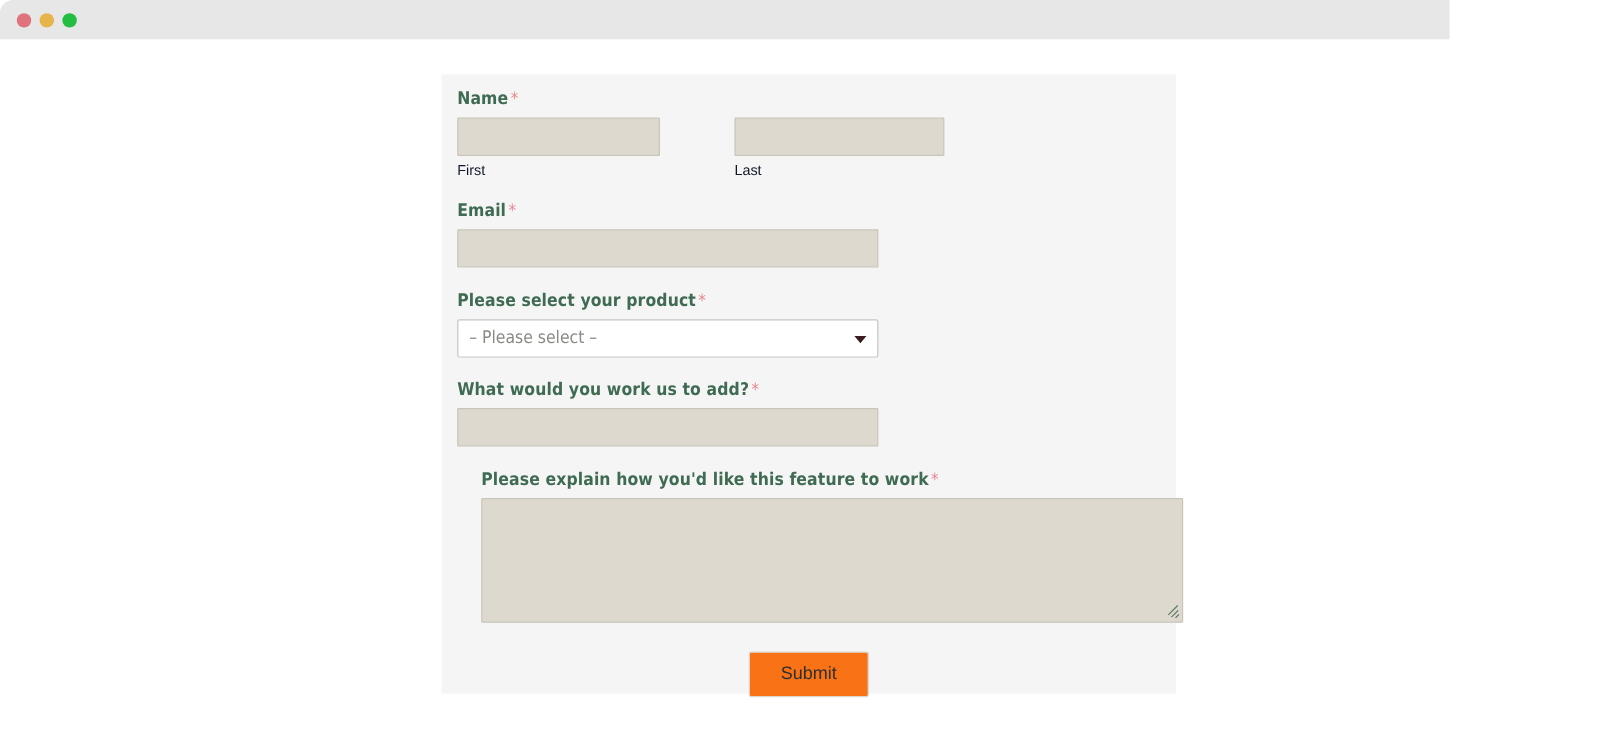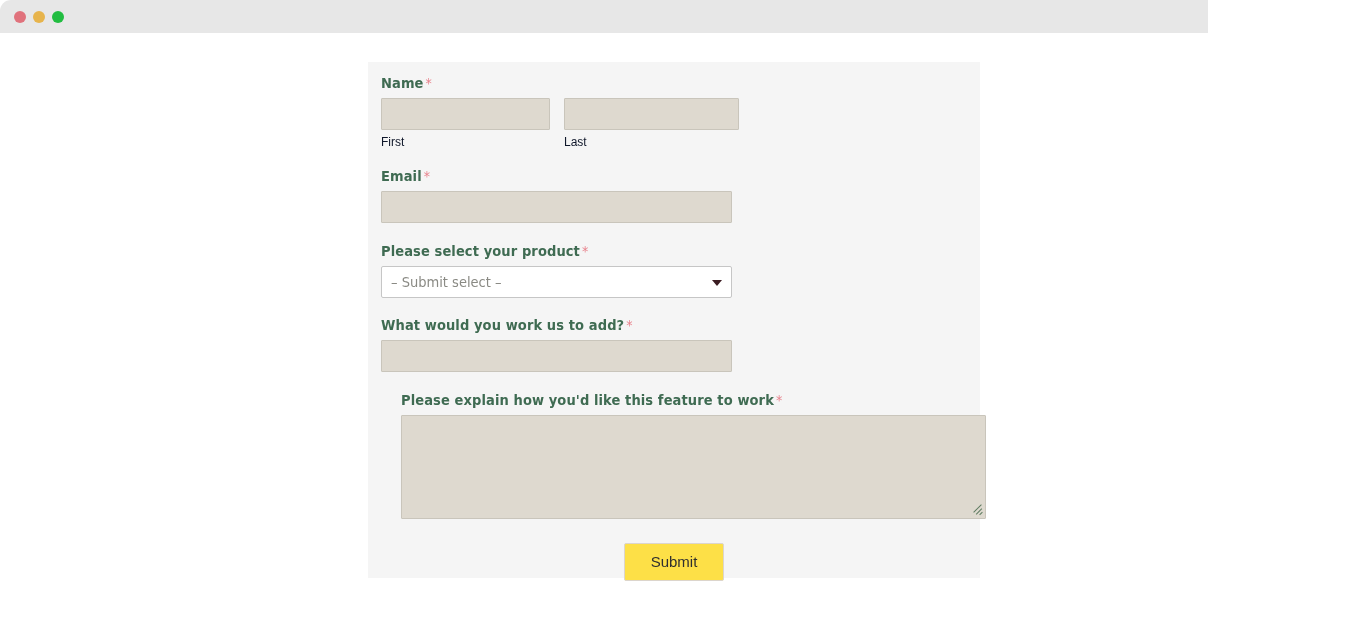--- a/index.html
+++ b/index.html
@@ -105,21 +105,21 @@
     font-size: 12px;
     color: #0f172a;
     margin-top: 6px;
     line-height: 13px;
   }
 
   
   #name-block { top: 13px; }
   #name-row { display: flex; }
   #name-first-col { width: 169px; margin-right: 14px; }
-  #name-last-col  { width: 175px; }
+  #name-last-col  { width: 175px; margin-left: 48px; }
   #name-first-col .text-input,
   #name-last-col .text-input { width: 100%; }
 
   
   #email-block { top: 106px; }
   #email-input { width: 351px; }
 
   
   #product-block { top: 181px; }
   .select-wrap {
@@ -256,21 +256,21 @@
         </div>
         <input class="text-input" id="email-input" type="text" placeholder="" style="">
       </div>
 
       <div class="field-block" id="product-block">
         <div class="field-label" style="color: rgb(63, 107, 82);">
           <span>Please select your product</span><span class="req" style="color: rgb(232, 130, 140);">*</span>
         </div>
         <div class="select-wrap">
           <div class="select-box">
-            <span class="select-value">– Submit select –</span>
+            <span class="select-value">– Please select –</span>
           </div>
           <span class="select-arrow"></span>
         </div>
       </div>
 
       <div class="field-block" id="feature-block">
         <div class="field-label" style="color: rgb(63, 107, 82);">
           <span>What would you work us to add?</span><span class="req" style="color: rgb(232, 130, 140);">*</span>
         </div>
         <input class="text-input" id="feature-input" type="text" placeholder="" style="">
@@ -284,18 +284,18 @@
           <textarea class="big-textarea" placeholder="" style=""></textarea>
           <span class="resize-grip">
             <i class="grip-1"></i>
               <i class="grip-2"></i>
               <i class="grip-3"></i>
           </span>
         </div>
       </div>
 
       <div id="submit-row">
-        <button id="submit-button" style="background: #fde047;">Submit</button>
+        <button id="submit-button" style="background: #f97316;">Submit</button>
       </div>
 
     </div>
   </div>
 </div>
 
 </body></html>

